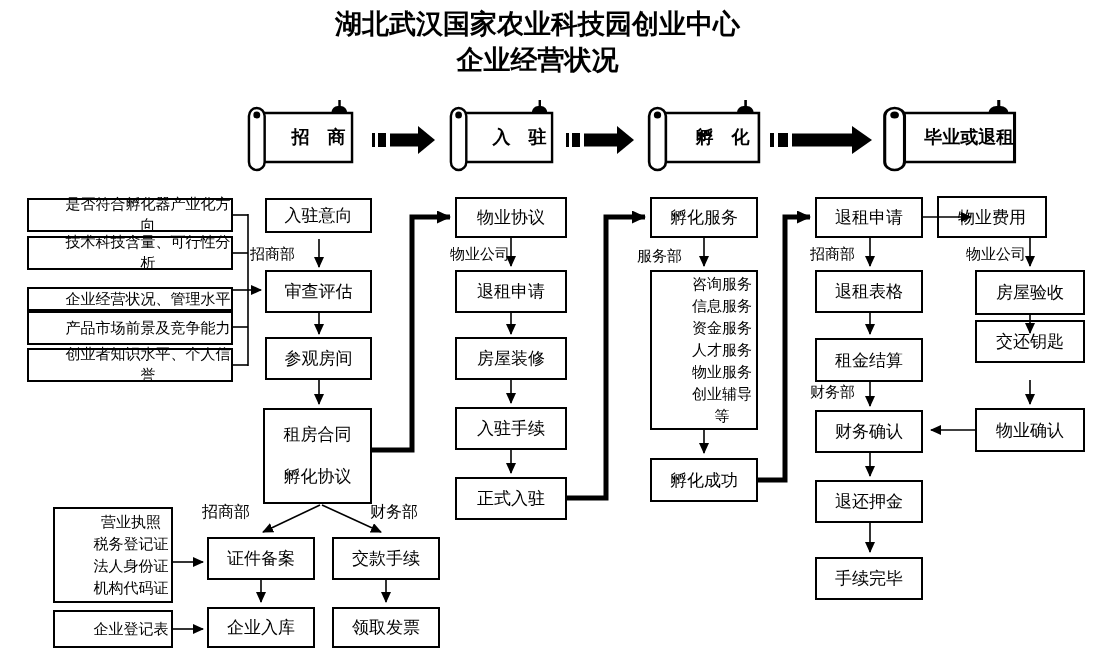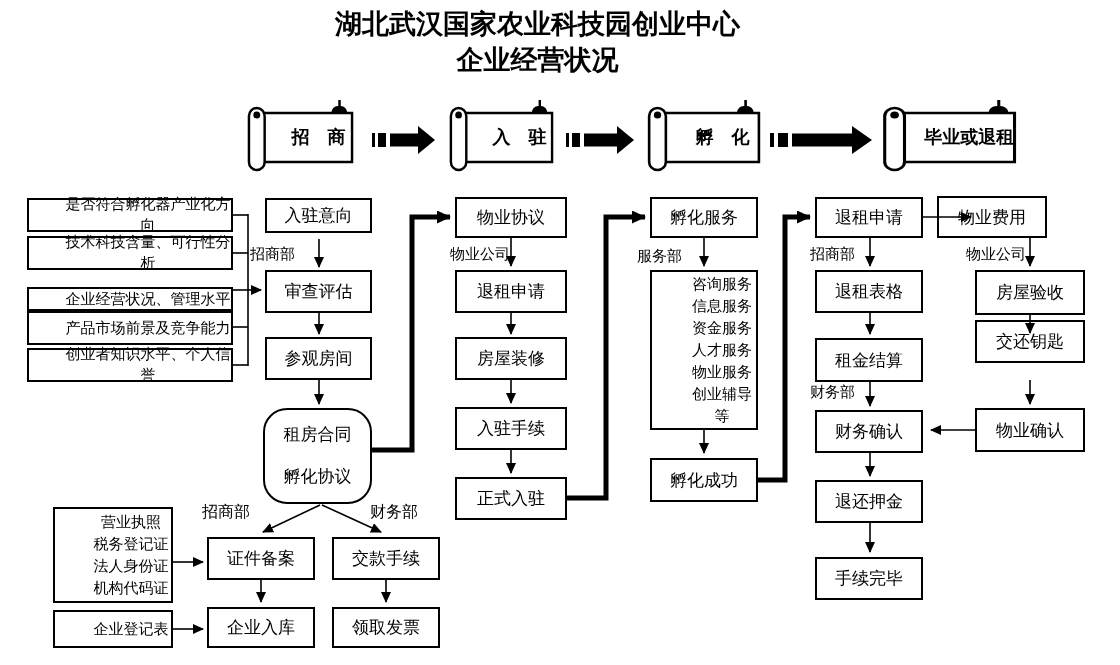--- a/index.html
+++ b/index.html
@@ -6,21 +6,21 @@
   #canvas{position:relative;width:1120px;height:665px;background:#fff;overflow:hidden;
           font-family:"Liberation Serif","DejaVu Serif",serif;color:#000;}
   .title{position:absolute;left:0;top:6px;width:1075px;text-align:center;
          font-weight:bold;font-size:27px;line-height:36px;}
   .box{position:absolute;border:2px solid #000;background:#fff;box-sizing:border-box;
        display:flex;align-items:center;justify-content:center;text-align:center;
        font-size:17px;line-height:21px;}
   .small{font-size:15px;padding-left:36px;}
   .col{flex-direction:column;}
   .col > div{line-height:22px;}
-  .contract{flex-direction:column;border-radius:24px;}
+  .contract{flex-direction:column;}
   .contract > div{line-height:42px;}
   .dept{position:absolute;font-family:"Liberation Sans","DejaVu Sans",sans-serif;
         font-weight:normal;font-size:15px;line-height:16px;white-space:nowrap;}
   .dept.big{font-size:16px;}
   .banner{position:absolute;}
   .banner svg{position:absolute;left:0;top:0;width:100%;height:100%;}
   .banner-label{position:absolute;left:16%;right:3%;top:20%;bottom:15%;
                 display:flex;align-items:center;justify-content:center;
                 font-weight:bold;font-size:18px;white-space:nowrap;margin-left:23px;}
   .overlay{position:absolute;left:0;top:0;pointer-events:none;}

